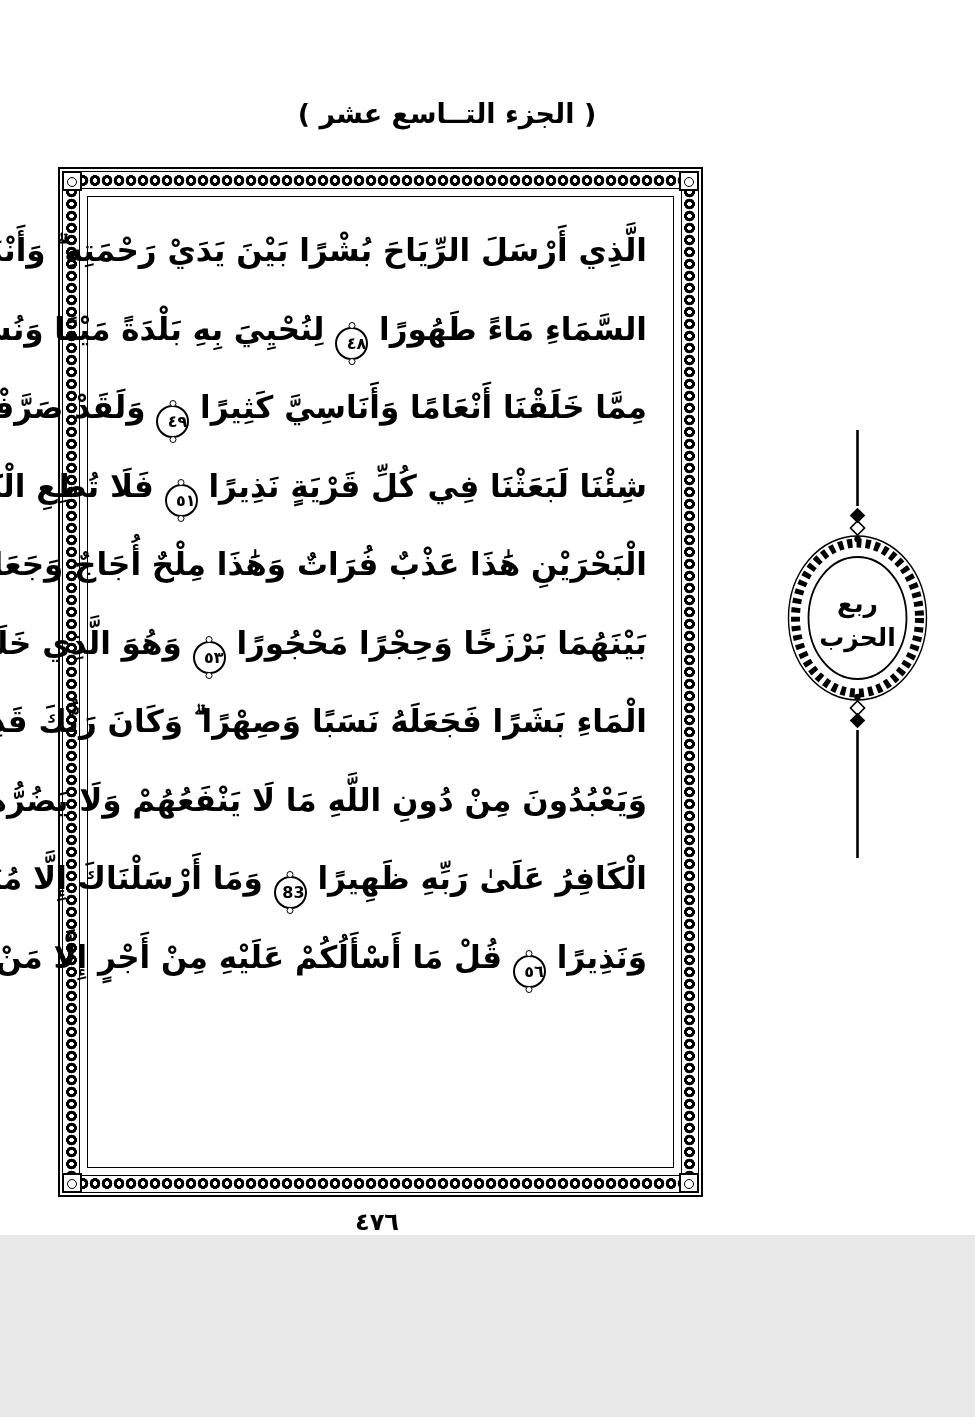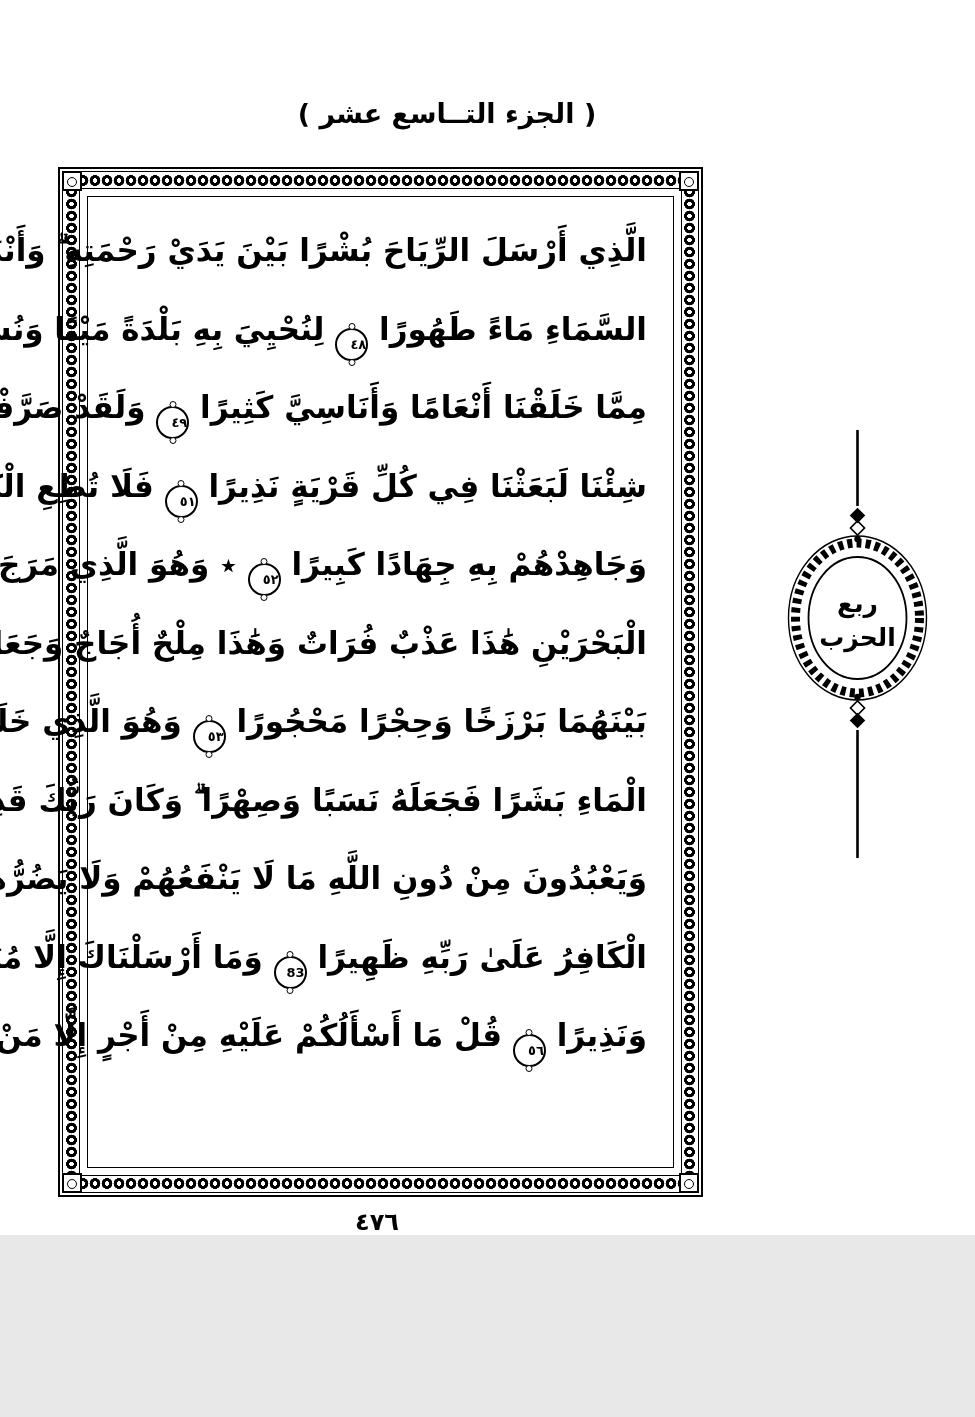--- a/index.html
+++ b/index.html
@@ -56,21 +56,21 @@
   .line {
     height:78.5px; line-height:78.5px;
     font-size:31px; font-weight:bold; white-space:nowrap;
     text-align:justify; text-align-last:justify;
     overflow:visible;
   }
   .aya {
     display:inline-block; position:relative;
     width:33px; height:33px; border:2px solid #000; border-radius:50%;
     line-height:30px; text-align:center; vertical-align:-9px;
-    font-size:13px; font-weight:bold;
+    font-size:16px; font-weight:bold;
   }
   .aya::before, .aya::after {
     content:""; position:absolute; left:50%; transform:translateX(-50%);
     width:5px; height:5px; border:1.5px solid #000; border-radius:50%; background:#fff;
   }
   .aya::before { top:-7px; }
   .aya::after  { bottom:-7px; }
   
   .rub-ornament { position:absolute; top:430px; left:785px; width:145px; height:430px; }
   .rub-ornament text {
@@ -105,21 +105,20 @@
     <div class="corner corner-tr"></div>
     <div class="corner corner-bl"></div>
     <div class="corner corner-br"></div>
     <div class="inner-rect"></div>
 
     <div class="text-area">
       <div class="line"><span>الَّذِي أَرْسَلَ الرِّيَاحَ بُشْرًا بَيْنَ يَدَيْ رَحْمَتِهِ ۗ وَأَنْزَلْنَا مِنَ</span></div>
       <div class="line"><span>السَّمَاءِ مَاءً طَهُورًا</span> <span class="aya"><span>٤٨</span></span> <span>لِنُحْيِيَ بِهِ بَلْدَةً مَيْتًا وَنُسْقِيَهُ</span></div>
       <div class="line"><span>مِمَّا خَلَقْنَا أَنْعَامًا وَأَنَاسِيَّ كَثِيرًا</span> <span class="aya"><span>٤٩</span></span> <span>وَلَقَدْ صَرَّفْنَاهُ</span></div>
       <div class="line"><span>شِئْنَا لَبَعَثْنَا فِي كُلِّ قَرْيَةٍ نَذِيرًا</span> <span class="aya"><span>٥١</span></span> <span>فَلَا تُطِعِ الْكَافِرِينَ</span></div>
-      <div class="line"><span>وَجَاهِدْهُمْ بِهِ جِهَادًا كَبِيرًا</span> <span class="aya"><span>٥٢</span></span> <span>٭ وَهُوَ الَّذِي مَرَجَ</span></div>
       <div class="line"><span>الْبَحْرَيْنِ هَٰذَا عَذْبٌ فُرَاتٌ وَهَٰذَا مِلْحٌ أُجَاجٌ وَجَعَلَ</span></div>
       <div class="line"><span>بَيْنَهُمَا بَرْزَخًا وَحِجْرًا مَحْجُورًا</span> <span class="aya"><span>٥٣</span></span> <span>وَهُوَ الَّذِي خَلَقَ مِنَ</span></div>
       <div class="line"><span>الْمَاءِ بَشَرًا فَجَعَلَهُ نَسَبًا وَصِهْرًا ۗ وَكَانَ رَبُّكَ قَدِيرًا</span> <span></span></div>
       <div class="line"><span>وَيَعْبُدُونَ مِنْ دُونِ اللَّهِ مَا لَا يَنْفَعُهُمْ وَلَا يَضُرُّهُمْ ۗ وَكَانَ</span></div>
       <div class="line"><span>الْكَافِرُ عَلَىٰ رَبِّهِ ظَهِيرًا</span> <span class="aya"><span>83</span></span> <span>وَمَا أَرْسَلْنَاكَ إِلَّا مُبَشِّرًا</span></div>
       <div class="line"><span>وَنَذِيرًا</span> <span class="aya"><span>٥٦</span></span> <span>قُلْ مَا أَسْأَلُكُمْ عَلَيْهِ مِنْ أَجْرٍ إِلَّا مَنْ شَاءَ</span></div>
     </div>
   </div>
 
   <svg class="rub-ornament" width="145" height="430" viewBox="0 0 145 430">

